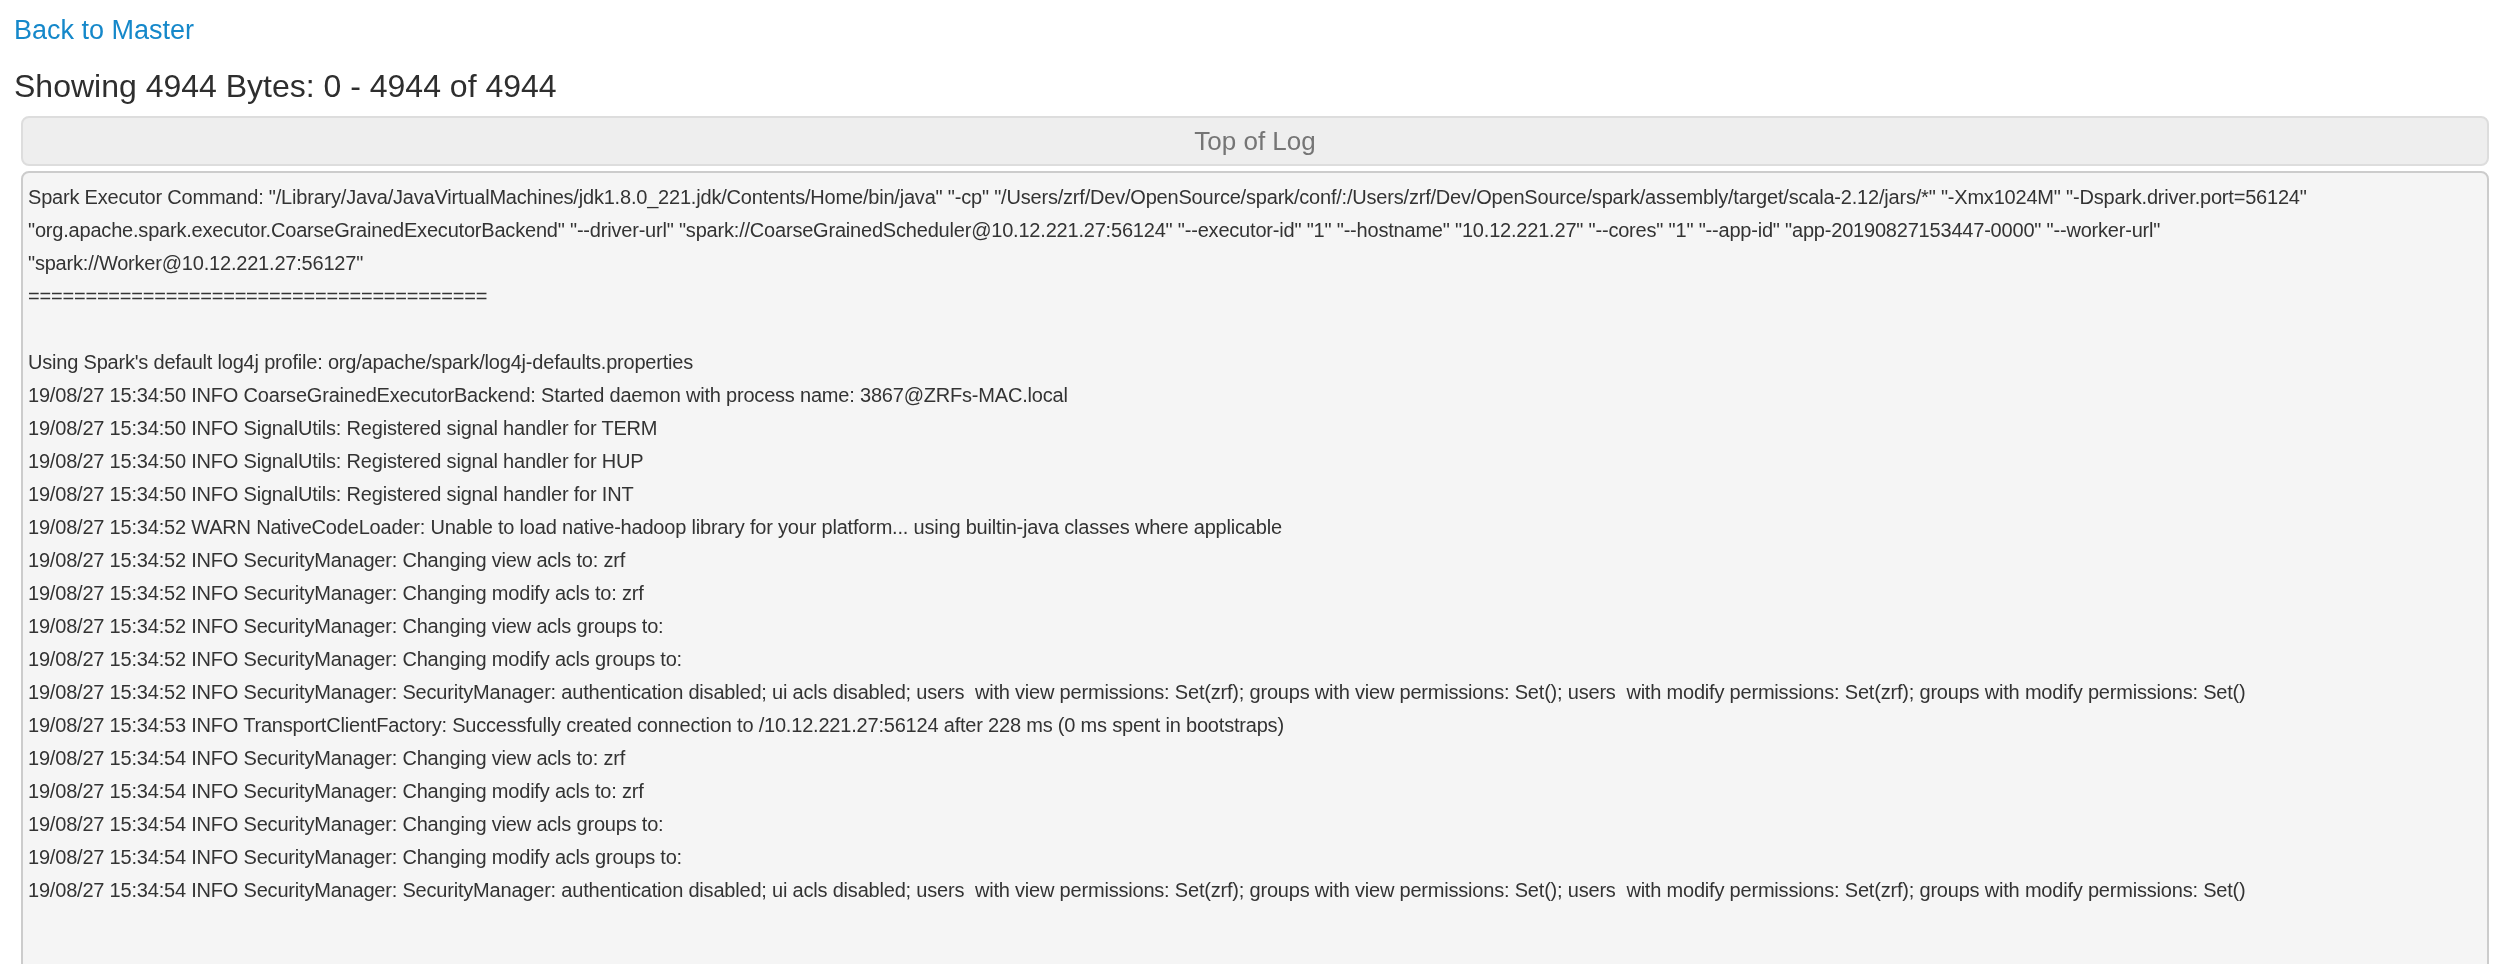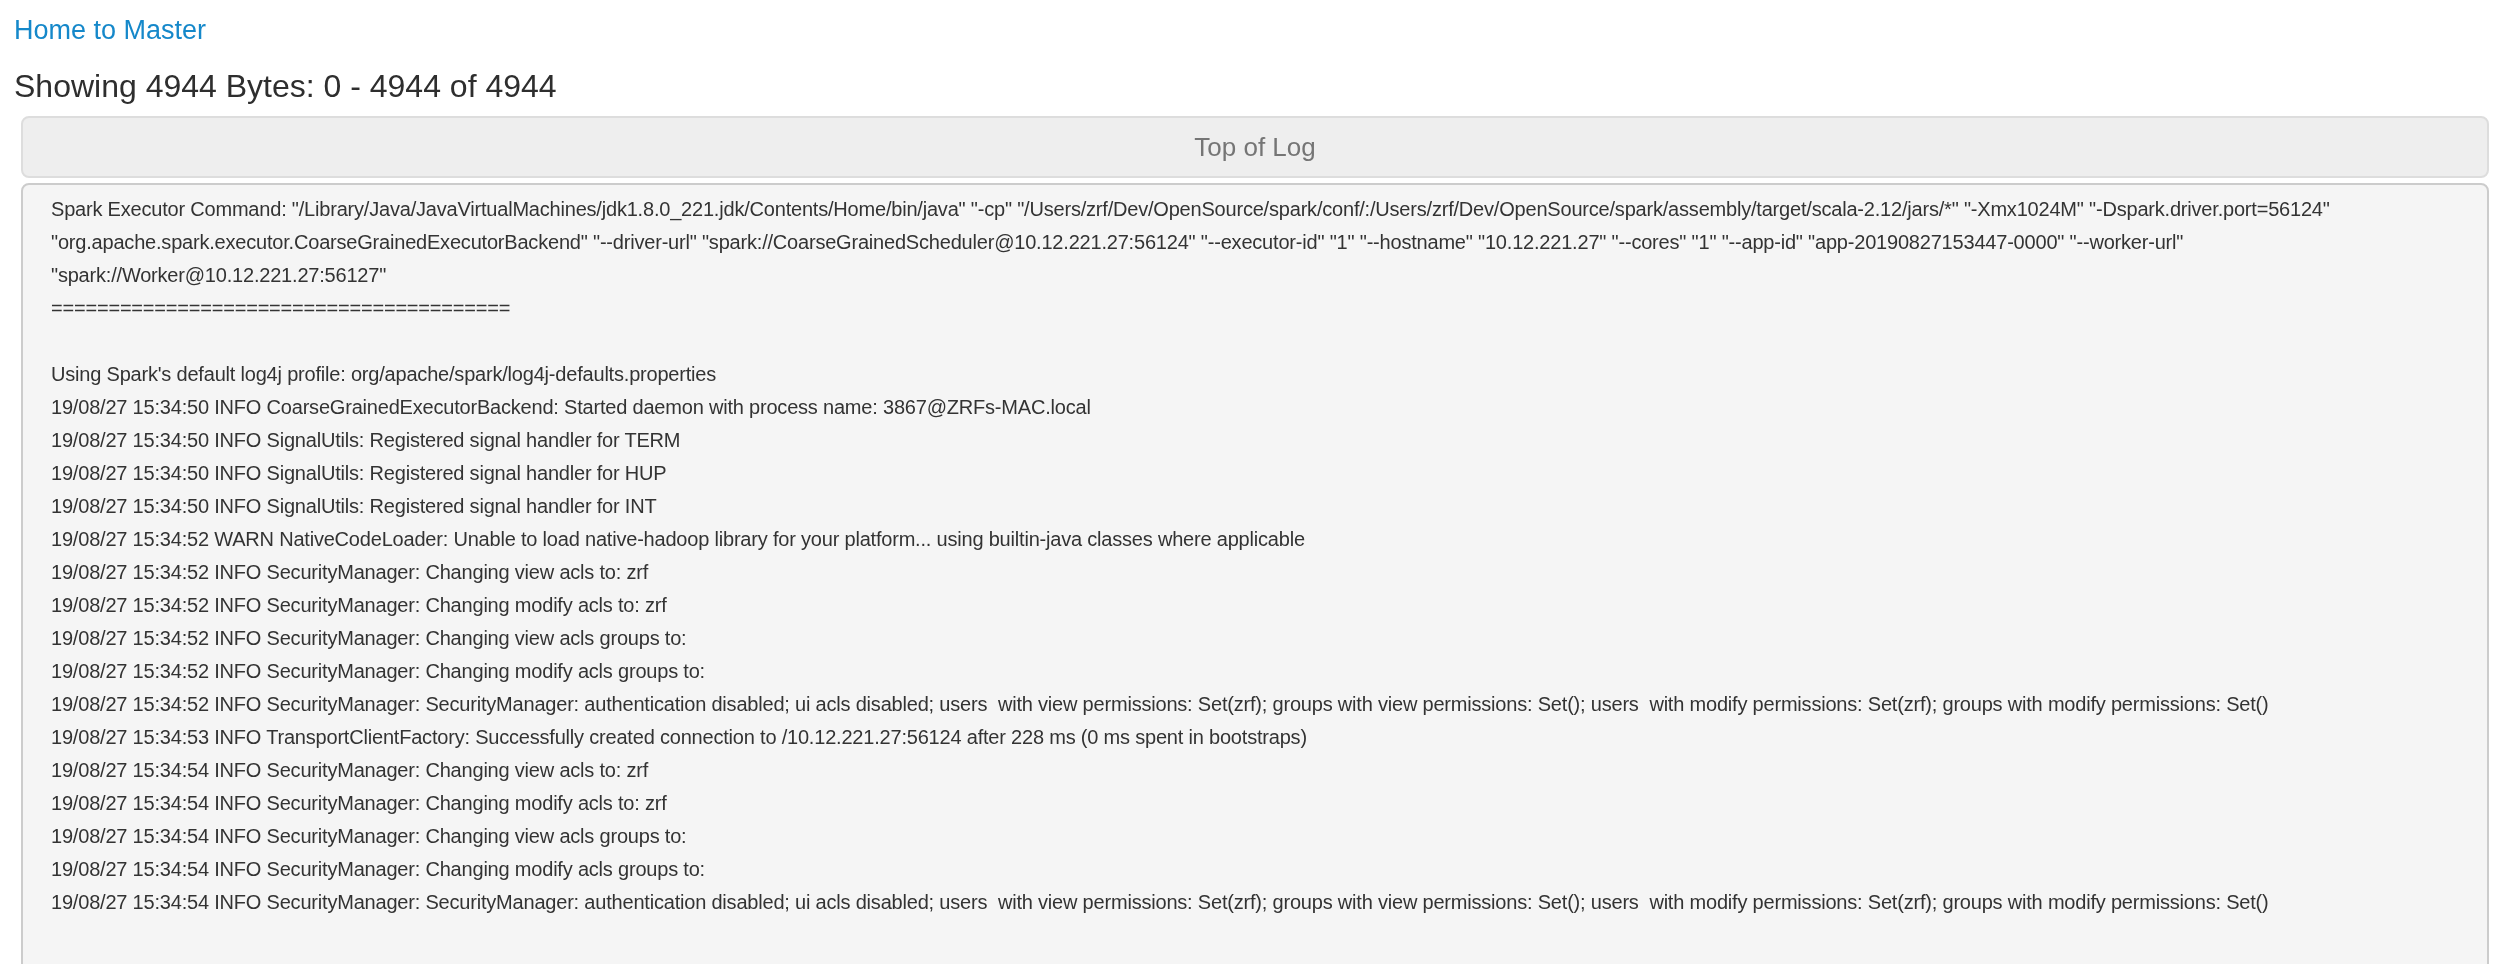--- a/index.html
+++ b/index.html
@@ -28,21 +28,21 @@
     cursor: pointer;
   }
   .byte-range {
     margin: 27px 0 0 14px;
     font-size: 32px;
     line-height: 28px;
     color: #2e2e2e;
   }
   .log-header-bar {
     margin: 16px 21px 0 21px;
-    height: 62px;
+    height: 50px;
     background: var(--bar-bg, #eeeeee);
     border: 2px solid var(--bar-border, #dddddd);
     border-radius: 8px;
     display: flex;
     align-items: center;
     justify-content: center;
   }
   .log-header-title {
     font-size: 26px;
     color: var(--bar-text, #757575);
@@ -50,36 +50,36 @@
   .log-box {
     margin: 5px 21px 0 21px;
     height: 860px;
     background: var(--box-bg, #f5f5f5);
     border: 2px solid var(--box-border, #cccccc);
     border-radius: 8px;
     overflow: hidden;
   }
   .log-box pre {
     margin: 0;
-    padding: 8px 28px;
+    padding: 8px 5px;
     font-family: "Liberation Sans", "DejaVu Sans", sans-serif;
     font-size: 20px;
     line-height: 33px;
     color: var(--log-text, #333333);
     white-space: pre-wrap;
     word-break: break-word;
     letter-spacing: -0.2px;
   }
 </style>
 </head>
 <body>
 
 <div class="page">
 
-  <a class="back-link">Home to Master</a>
+  <a class="back-link">Back to Master</a>
 
   <div class="byte-range">Showing 4944 Bytes: 0 - 4944 of 4944</div>
 
   <div class="log-header-bar">
     <span class="log-header-title">Top of Log</span>
   </div>
 
   <div class="log-box">
     <pre>Spark Executor Command: "/Library/Java/JavaVirtualMachines/jdk1.8.0_221.jdk/Contents/Home/bin/java" "-cp" "/Users/zrf/Dev/OpenSource/spark/conf/:/Users/zrf/Dev/OpenSource/spark/assembly/target/scala-2.12/jars/*" "-Xmx1024M" "-Dspark.driver.port=56124" "org.apache.spark.executor.CoarseGrainedExecutorBackend" "--driver-url" "spark://CoarseGrainedScheduler@10.12.221.27:56124" "--executor-id" "1" "--hostname" "10.12.221.27" "--cores" "1" "--app-id" "app-20190827153447-0000" "--worker-url" "spark://Worker@10.12.221.27:56127"
 ========================================

